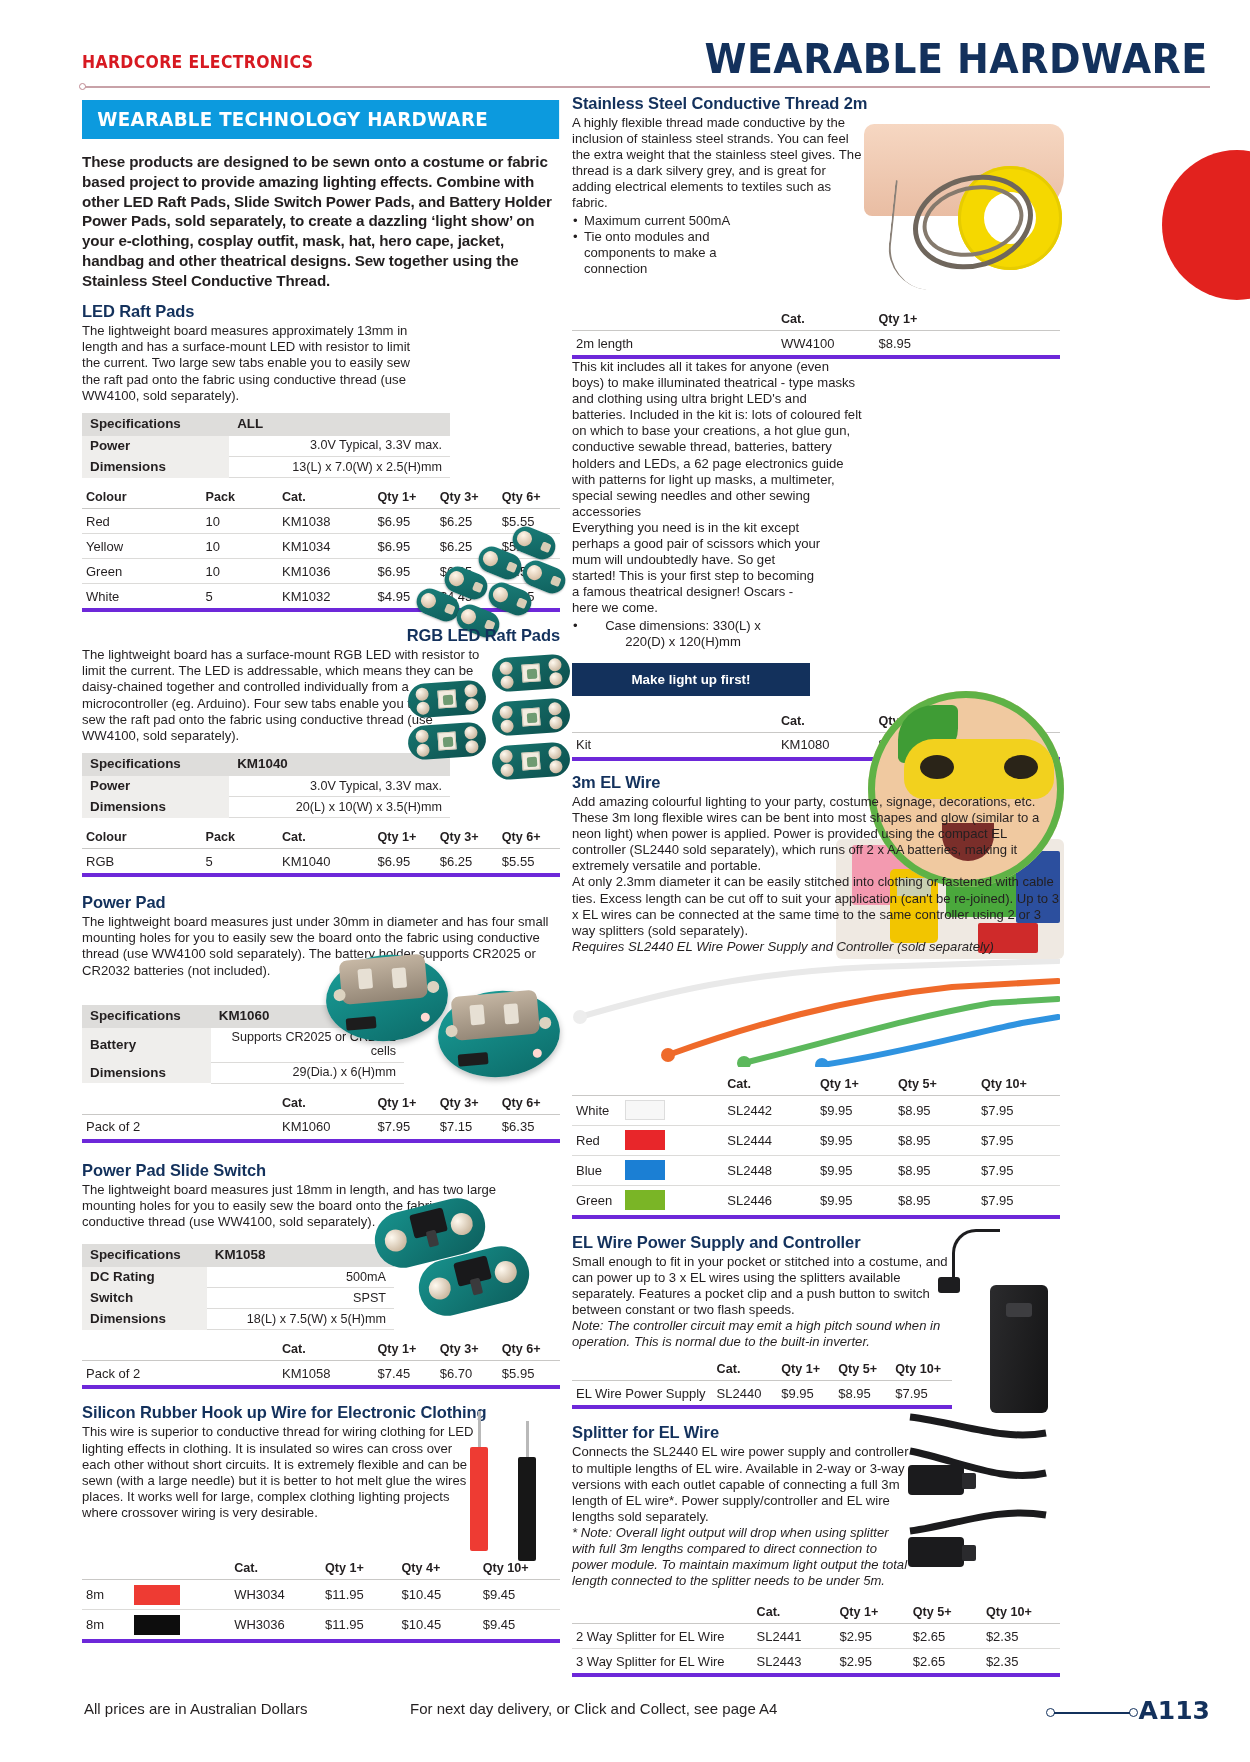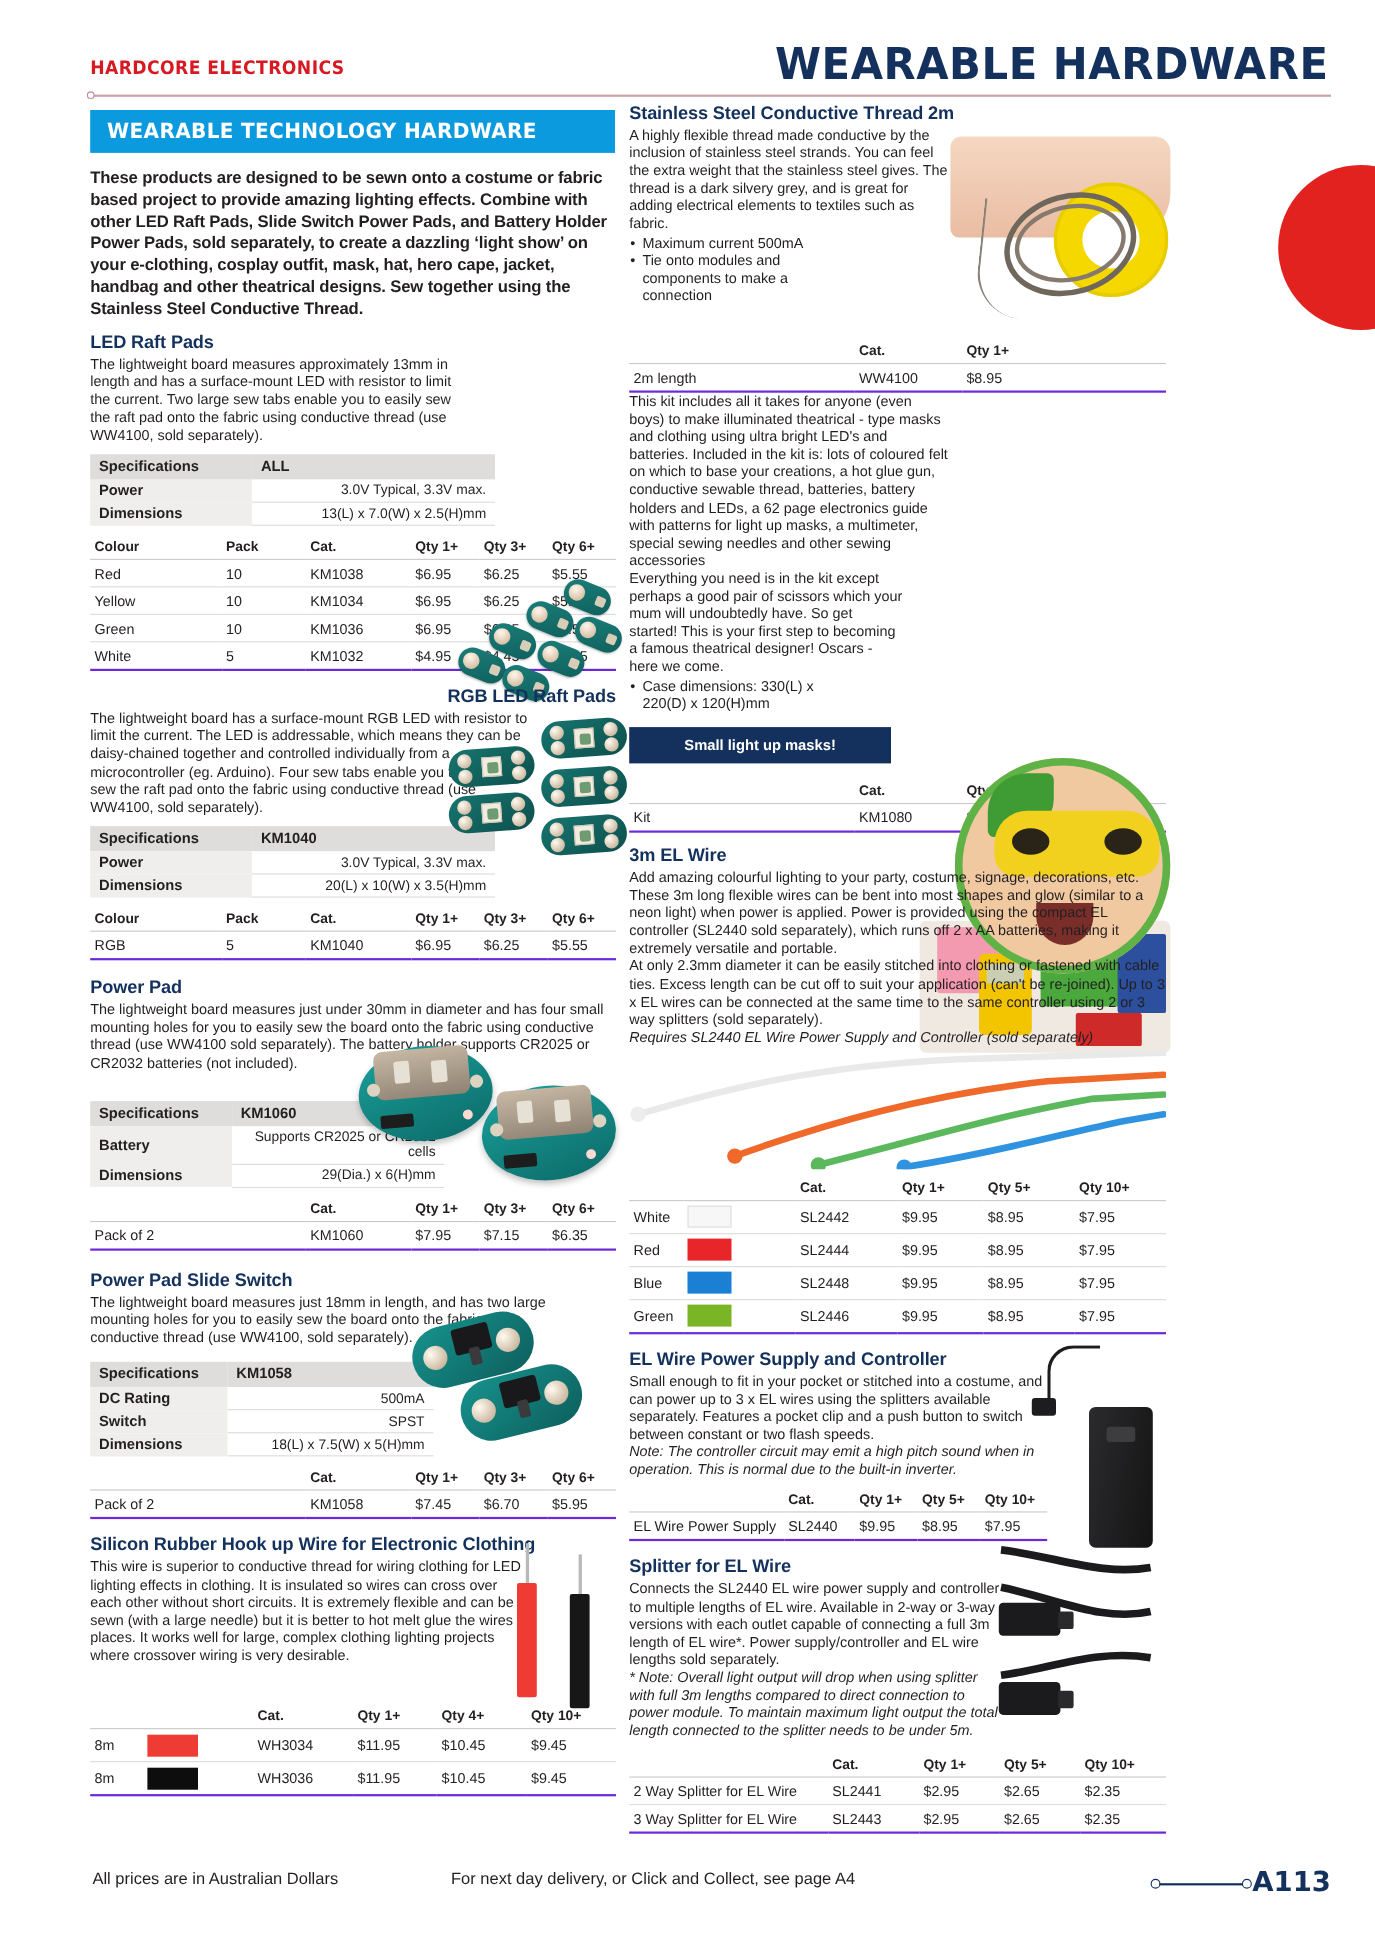--- a/index.html
+++ b/index.html
@@ -96,21 +96,21 @@
   }
   table.price th {
     font-weight: bold; font-size: 12.6px; text-align: left;
     padding: 2px 4px 4px 4px; border-bottom: 1px solid #c9c8c6;
     white-space: nowrap;
   }
   table.price td {
     padding: 4.5px 4px 4.5px 4px; border-bottom: 1px solid #dcdbd9;
     font-size: 13px; white-space: nowrap;
   }
-  table.price tr:last-child td { border-bottom: 2px solid #6d28d9; }
+  table.price tr:last-child td { border-bottom: 4px solid #6d28d9; }
   .sw { display:inline-block; width: 46px; height: 20px; vertical-align: middle; }
 
   
   .t5 th:nth-child(1), .t5 td:nth-child(1) { width: 25%; }
   .t5 th:nth-child(2), .t5 td:nth-child(2) { width: 16%; }
   .t5 th:nth-child(3), .t5 td:nth-child(3) { width: 20%; }
   .t5 th:nth-child(4), .t5 td:nth-child(4) { width: 13%; }
   .t5 th:nth-child(5), .t5 td:nth-child(5) { width: 13%; }
   .t5 th:nth-child(6), .t5 td:nth-child(6) { width: 13%; }
 
@@ -659,40 +659,40 @@
         <td>2m length</td>
         <td>WW4100</td>
         <td>$8.95</td>
       </tr>
     </tbody>
       </table>
 
     <div style="position:relative;">
       <p class="body" style="width:290px;">This kit includes all it takes for anyone (even boys) to make illuminated theatrical - type masks and clothing using ultra bright LED's and batteries. Included in the kit is: lots of coloured felt on which to base your creations, a hot glue gun, conductive sewable thread, batteries, battery holders and LEDs, a 62 page electronics guide with patterns for light up masks, a multimeter, special sewing needles and other sewing accessories</p>
       <p class="body" style="width:250px; margin-top:0;">Everything you need is in the kit except perhaps a good pair of scissors which your mum will undoubtedly have. So get started! This is your first step to becoming a famous theatrical designer! Oscars - here we come.</p>
-      <ul class="bul" style="width:210px;">
+      <ul class="bul" style="width:210px;text-align:center;">
         <li>Case dimensions: 330(L) x 220(D) x 120(H)mm</li>
       </ul>
 
       <div class="img kit-ph">
         <div class="kit-box">
           <span class="pink"></span>
             <span class="grn"></span>
             <span class="blu"></span>
             <span class="mm"></span>
             <span class="red"></span>
         </div>
         <div class="kit-circle">
           <span class="leaf"></span>
             <span class="mask"></span>
             <span class="mouth"></span>
         </div>
       </div>
 
-      <button class="cta">Small light up masks!</button>
+      <button class="cta">Make light up first!</button>
 
       <table class="price tr3" style="margin-top:16px;">
         <tbody>
             <tr>
           <th></th>
           <th>Cat.</th>
           <th>Qty 1+</th>
         </tr>
         <tr>
           <td>Kit</td>

